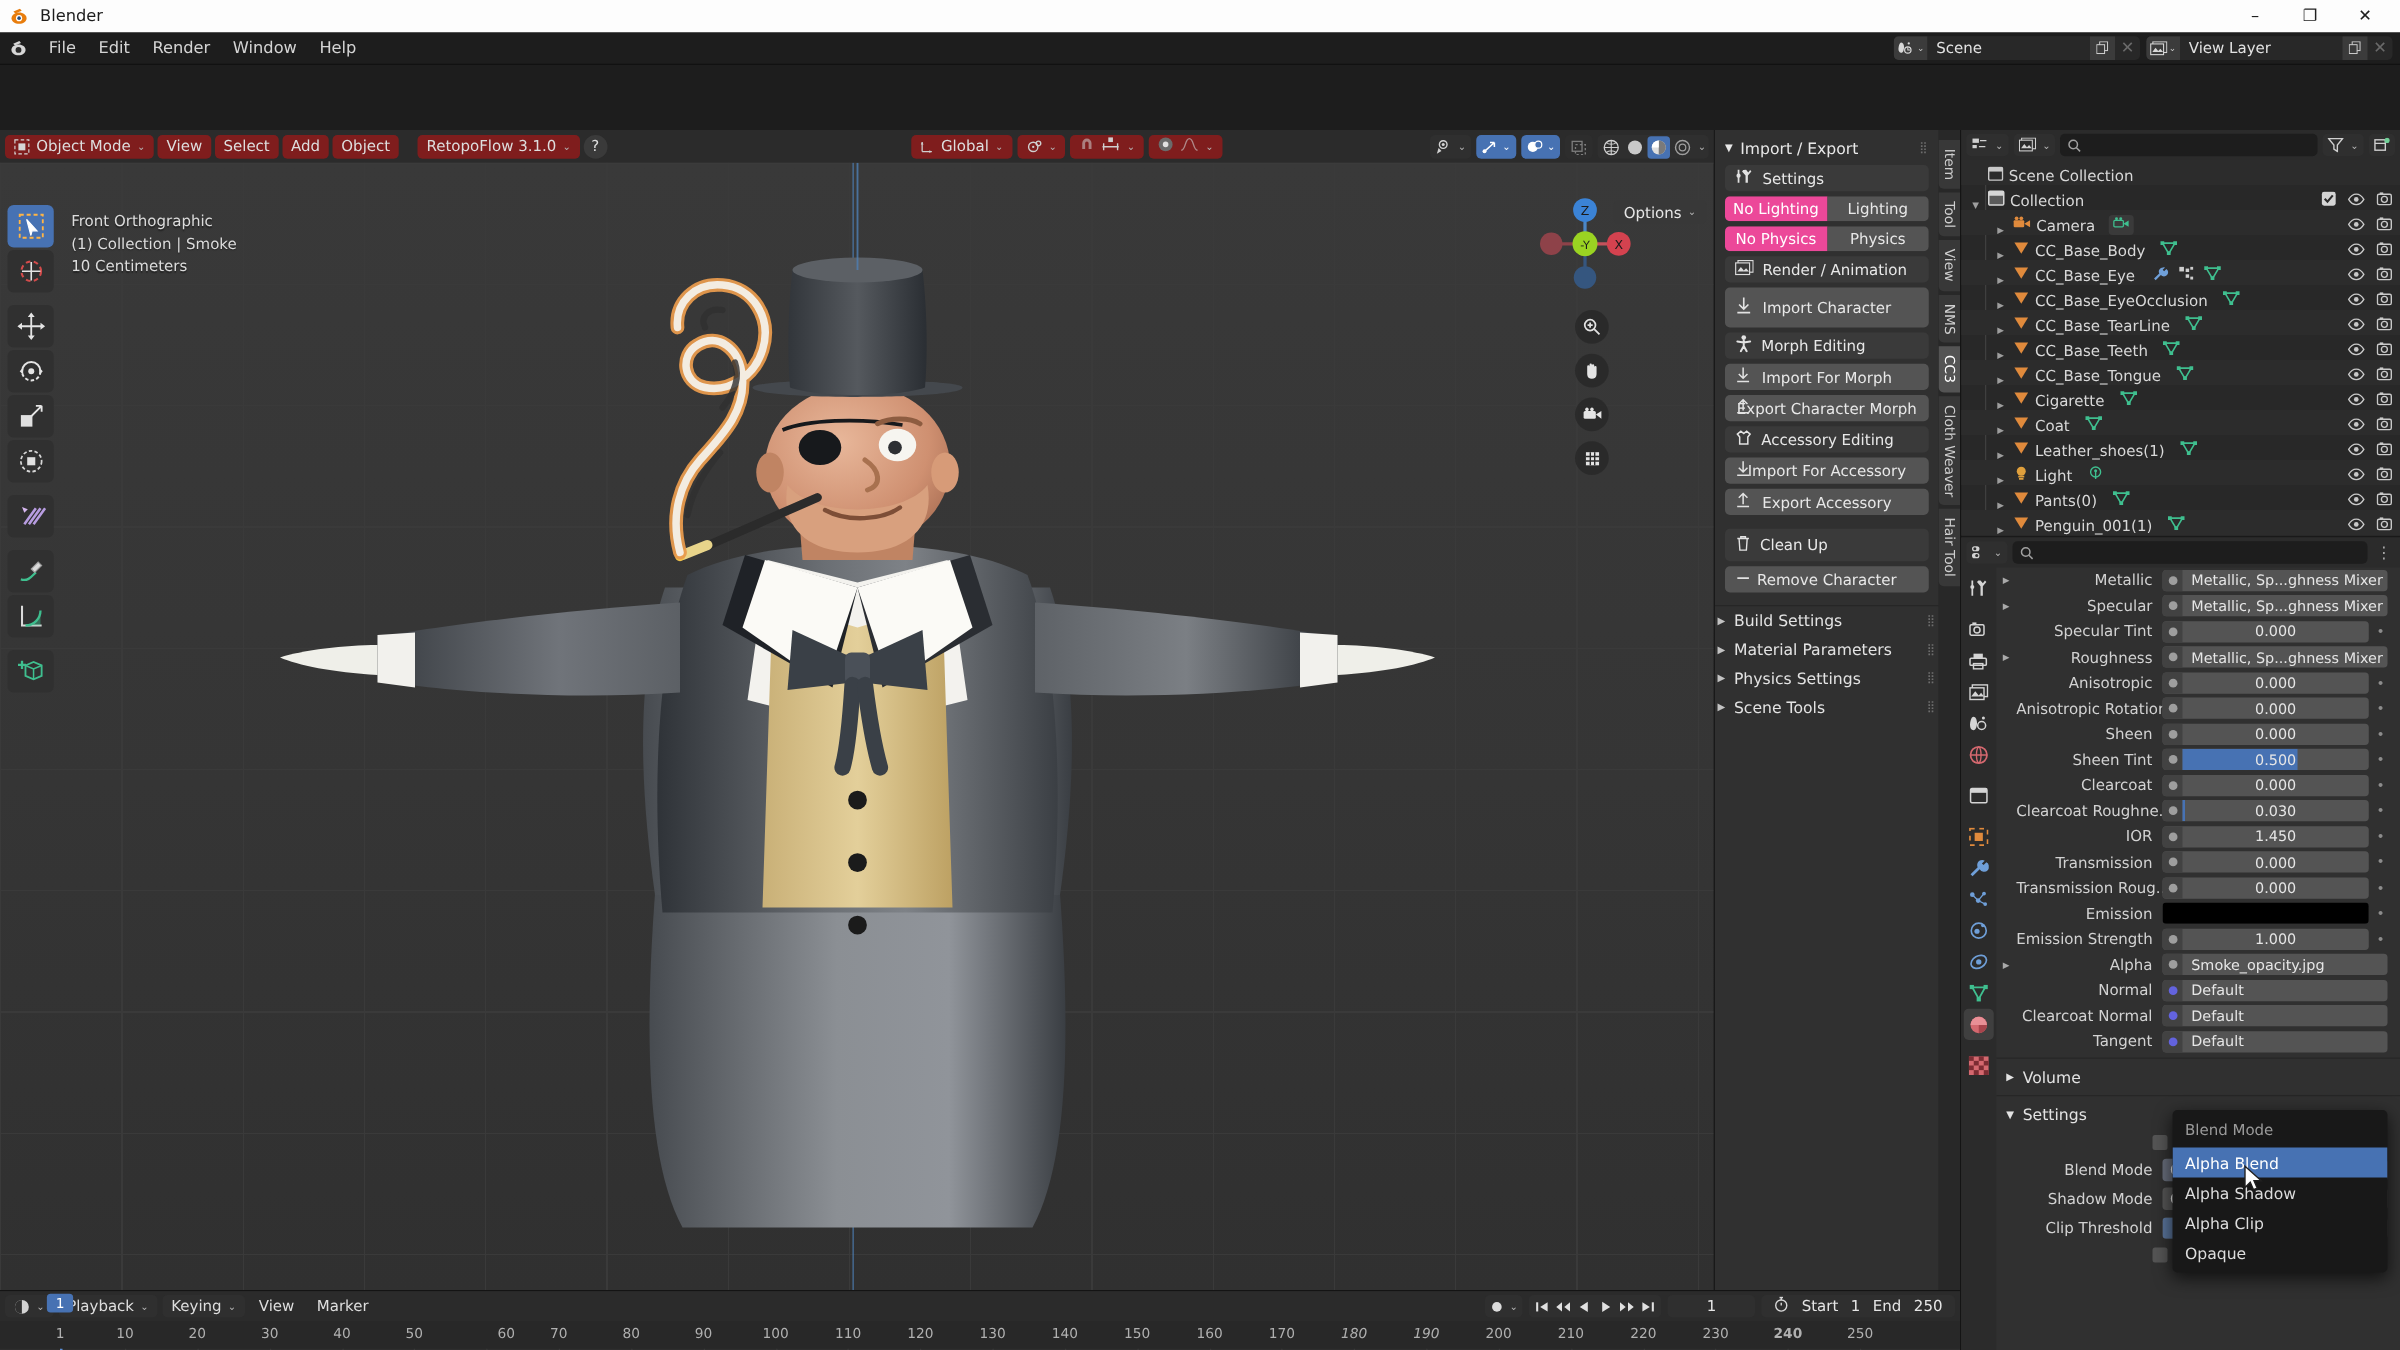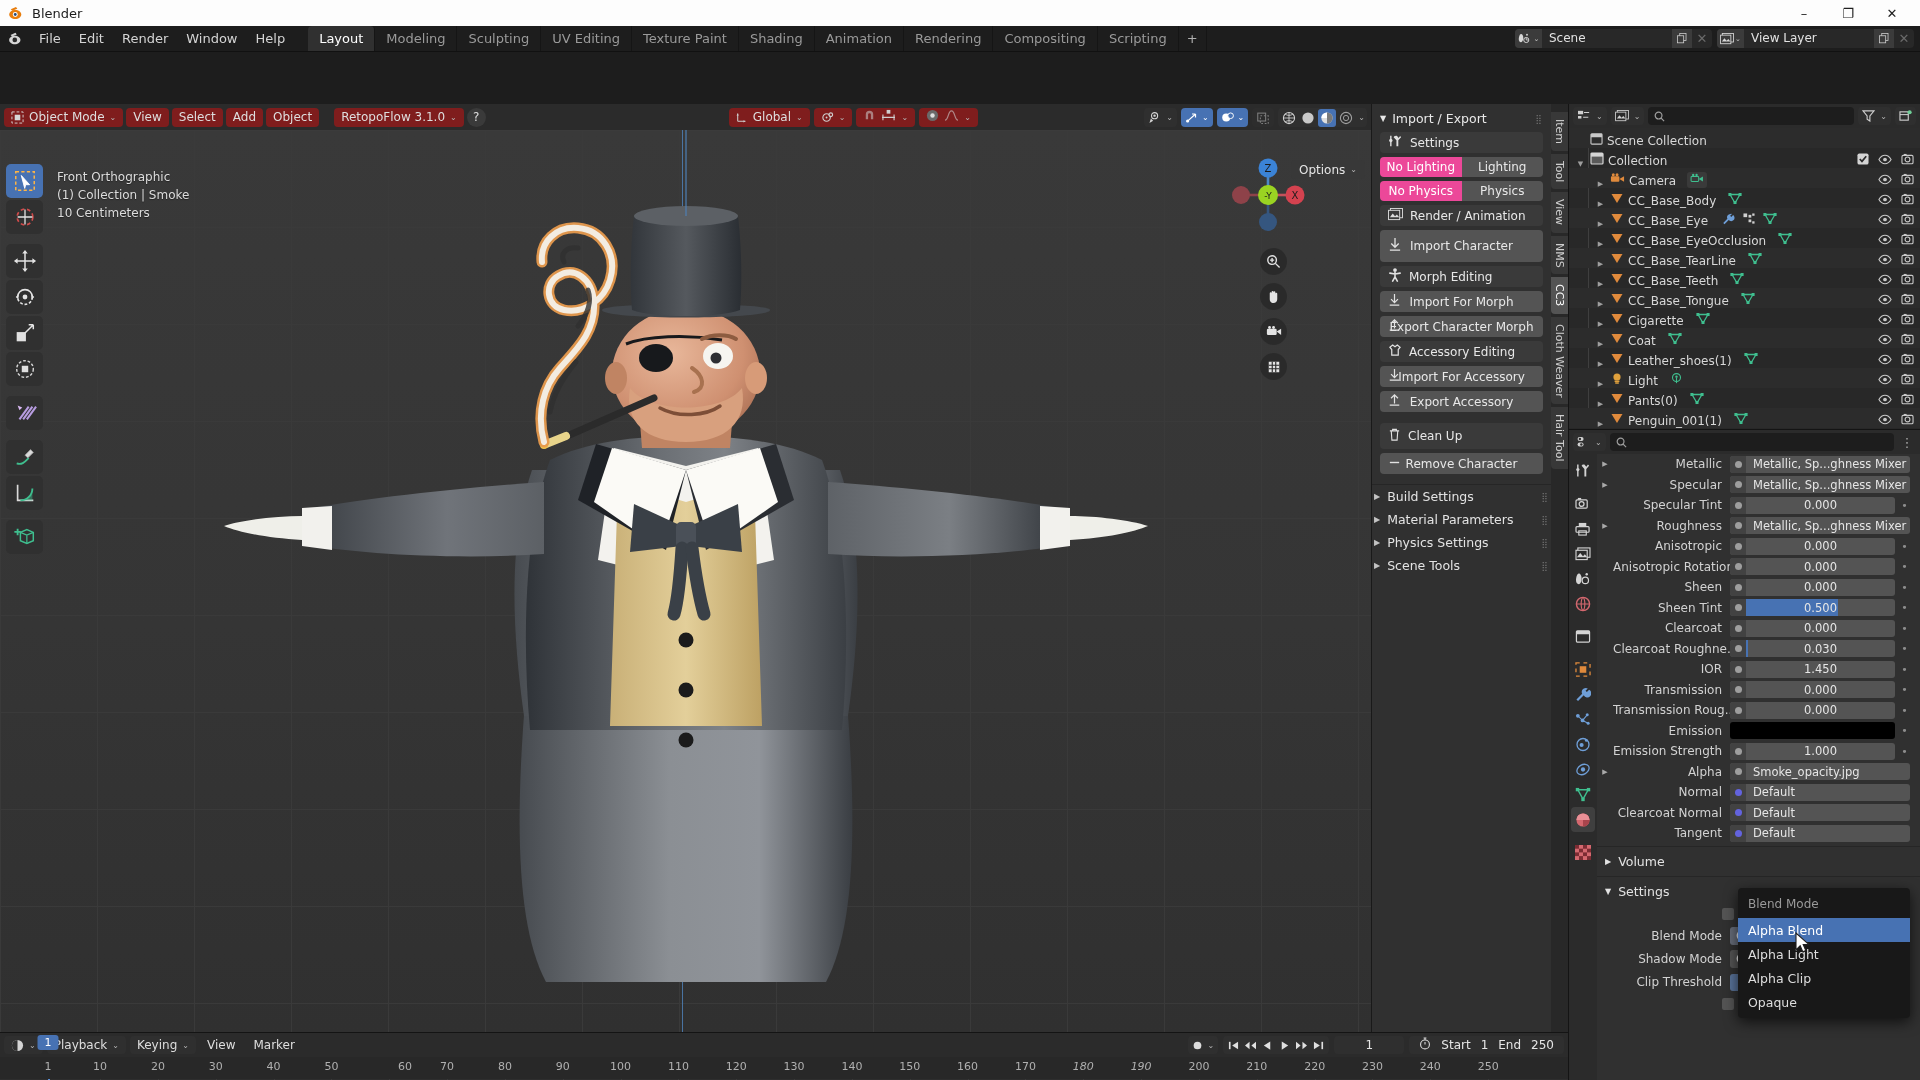--- a/index.html
+++ b/index.html
@@ -237,33 +237,20 @@
           <path d="M5 7l7-3 1.8 2.2L7 9z" fill="#d6d6d6"></path>
         </svg>
     </div>
     <div class="menu">
       <div class="menu-item">File</div>
       <div class="menu-item">Edit</div>
       <div class="menu-item">Render</div>
       <div class="menu-item">Window</div>
       <div class="menu-item">Help</div>
     </div>
-    <div class="ws-tabs">
-      <div class="ws-tab active">Layout</div>
-      <div class="ws-tab">Modeling</div>
-      <div class="ws-tab">Sculpting</div>
-      <div class="ws-tab">UV Editing</div>
-      <div class="ws-tab">Texture Paint</div>
-      <div class="ws-tab">Shading</div>
-      <div class="ws-tab">Animation</div>
-      <div class="ws-tab">Rendering</div>
-      <div class="ws-tab">Compositing</div>
-      <div class="ws-tab">Scripting</div>
-      <div class="ws-tab plus">+</div>
-    </div>
     <div class="topbar-right">
       <div class="id-block">
         <div class="id-icon">
           <svg width="15" height="13" viewBox="0 0 20 16">
               <path d="M4 2c2 0 3 2.5 3 5s-1 6-3 6-3-2-3-4 1-7 3-7z" fill="#d8d8d8"></path>
               <circle cx="11" cy="10" r="3.4" fill="none" stroke="#d8d8d8" stroke-width="1.3"></circle>
               <circle cx="12" cy="3" r="1.2" fill="#d8d8d8"></circle>
               <path d="M11 7v3h2.5" stroke="#d8d8d8" stroke-width="1.1" fill="none"></path>
             </svg>
           <span style="font-size:7px;color:#c9c9c9;margin-left:1px;">⌄</span>
@@ -1667,21 +1654,21 @@
             <span class="chk"></span>
             <span>Screen Space Refraction</span>
           </div>
         </div>
       </div>
     </div>
 
     <div class="popup">
       <div class="popup-title">Blend Mode</div>
       <div class="popup-item sel">Alpha Blend</div>
-      <div class="popup-item">Alpha Light</div>
+      <div class="popup-item">Alpha Shadow</div>
       <div class="popup-item">Alpha Clip</div>
       <div class="popup-item">Opaque</div>
     </div>
     <svg class="cursor" width="17" height="24" viewBox="0 0 17 24">
       <path d="M1 1l0 17 4.2-4.2 2.6 6 3-1.3-2.6-5.9h5.8z" fill="#ffffff" stroke="#202020" stroke-width="1.1"></path>
     </svg>
 
     <div class="timeline">
       <div class="tl-header">
         <div class="tl-btn">
@@ -1779,21 +1766,21 @@
           <div class="tl-tick" style="left: 851.946px;">140</div>
           <div class="tl-tick" style="left: 909.784px;">150</div>
           <div class="tl-tick" style="left: 967.622px;">160</div>
           <div class="tl-tick" style="left: 1025.46px;">170</div>
           <div class="tl-tick" style="left: 1083.3px; font-style: italic;">180</div>
           <div class="tl-tick" style="left: 1141.14px; font-style: italic;">190</div>
           <div class="tl-tick" style="left: 1198.97px;">200</div>
           <div class="tl-tick" style="left: 1256.81px;">210</div>
           <div class="tl-tick" style="left: 1314.65px;">220</div>
           <div class="tl-tick" style="left: 1372.49px;">230</div>
-          <div class="tl-tick" style="left: 1430.32px;">240</div>
+          <div class="tl-tick" style="left: 1430.32px; font-weight: bold;">240</div>
           <div class="tl-tick" style="left: 1488.16px;">250</div>
         </div>
       <div class="tl-body" id="tl-body">
           <div class="tl-gridline" style="left: 48px;"></div>
           <div class="tl-gridline" style="left: 100.054px;"></div>
           <div class="tl-gridline" style="left: 157.892px;"></div>
           <div class="tl-gridline" style="left: 215.73px;"></div>
           <div class="tl-gridline" style="left: 273.568px;"></div>
           <div class="tl-gridline" style="left: 331.405px;"></div>
           <div class="tl-gridline" style="left: 389.243px;"></div>

